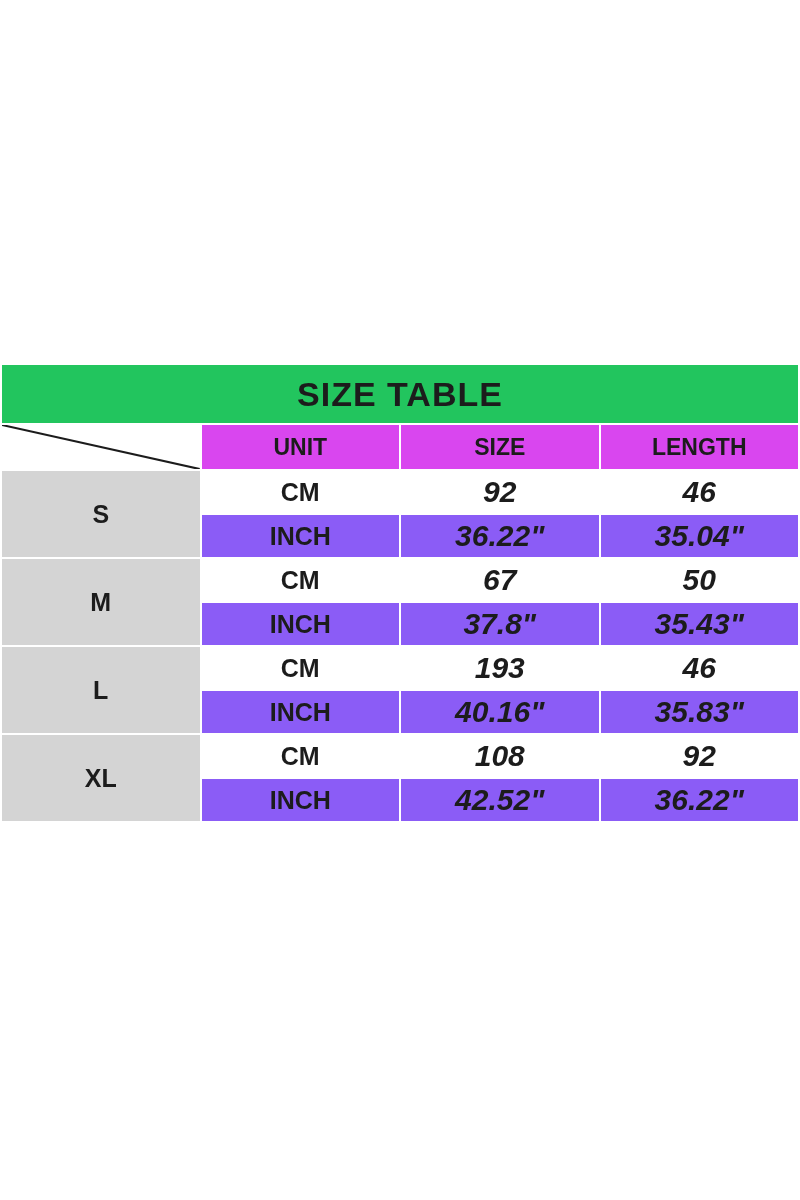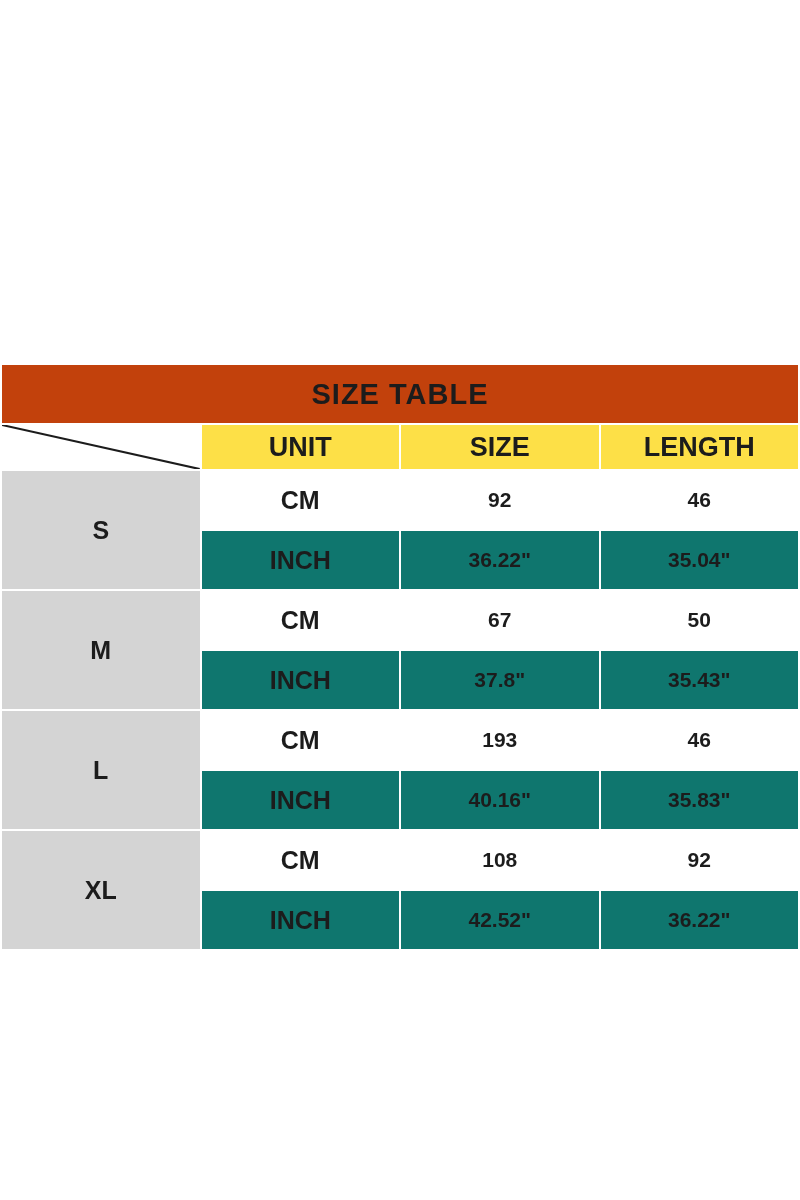--- a/index.html
+++ b/index.html
@@ -32,32 +32,32 @@
   table.size-table th {
     border: 2px solid #ffffff;
     text-align: center;
     vertical-align: middle;
     color: #1c1c1c;
     font-weight: bold;
   }
 
   
   .title-cell {
-    background: #c2410c;
-    font-size: 29px;
+    background: #22c55e;
+    font-size: 34px;
     letter-spacing: 1px;
     height: 58px;
     padding: 0;
     color: #141414;
   }
 
   
   .head-cell {
-    background: #fde047;
-    font-size: 27px;
+    background: #d946ef;
+    font-size: 23px;
     height: 44px;
     padding: 0;
   }
 
   .corner-cell {
     background: #ffffff;
     padding: 0;
     position: relative;
     width: 122px;
   }
@@ -74,35 +74,36 @@
     background: #d4d4d4;
     font-size: 25px;
     width: 122px;
     padding: 0;
   }
 
   
   .unit-cell {
     font-size: 25px;
     height: 42px;
-    padding: 8px;
+    padding: 0;
   }
   .val-cell {
-    font-size: 21px;
+    font-size: 30px;
     height: 42px;
     padding: 0;
+    font-style: italic;
   }
 
   .row-cm .unit-cell,
   .row-cm .val-cell {
     background: #ffffff;
   }
   .row-inch .unit-cell,
   .row-inch .val-cell {
-    background: #0f766e;
+    background: #8b5cf6;
   }
 
   .col-unit { width: 205px; }
   .col-bust { width: 240px; }
   .col-length { width: 233px; }
 
   .note {
     box-sizing: border-box;
     width: 800px;
     background: #ffffff;

